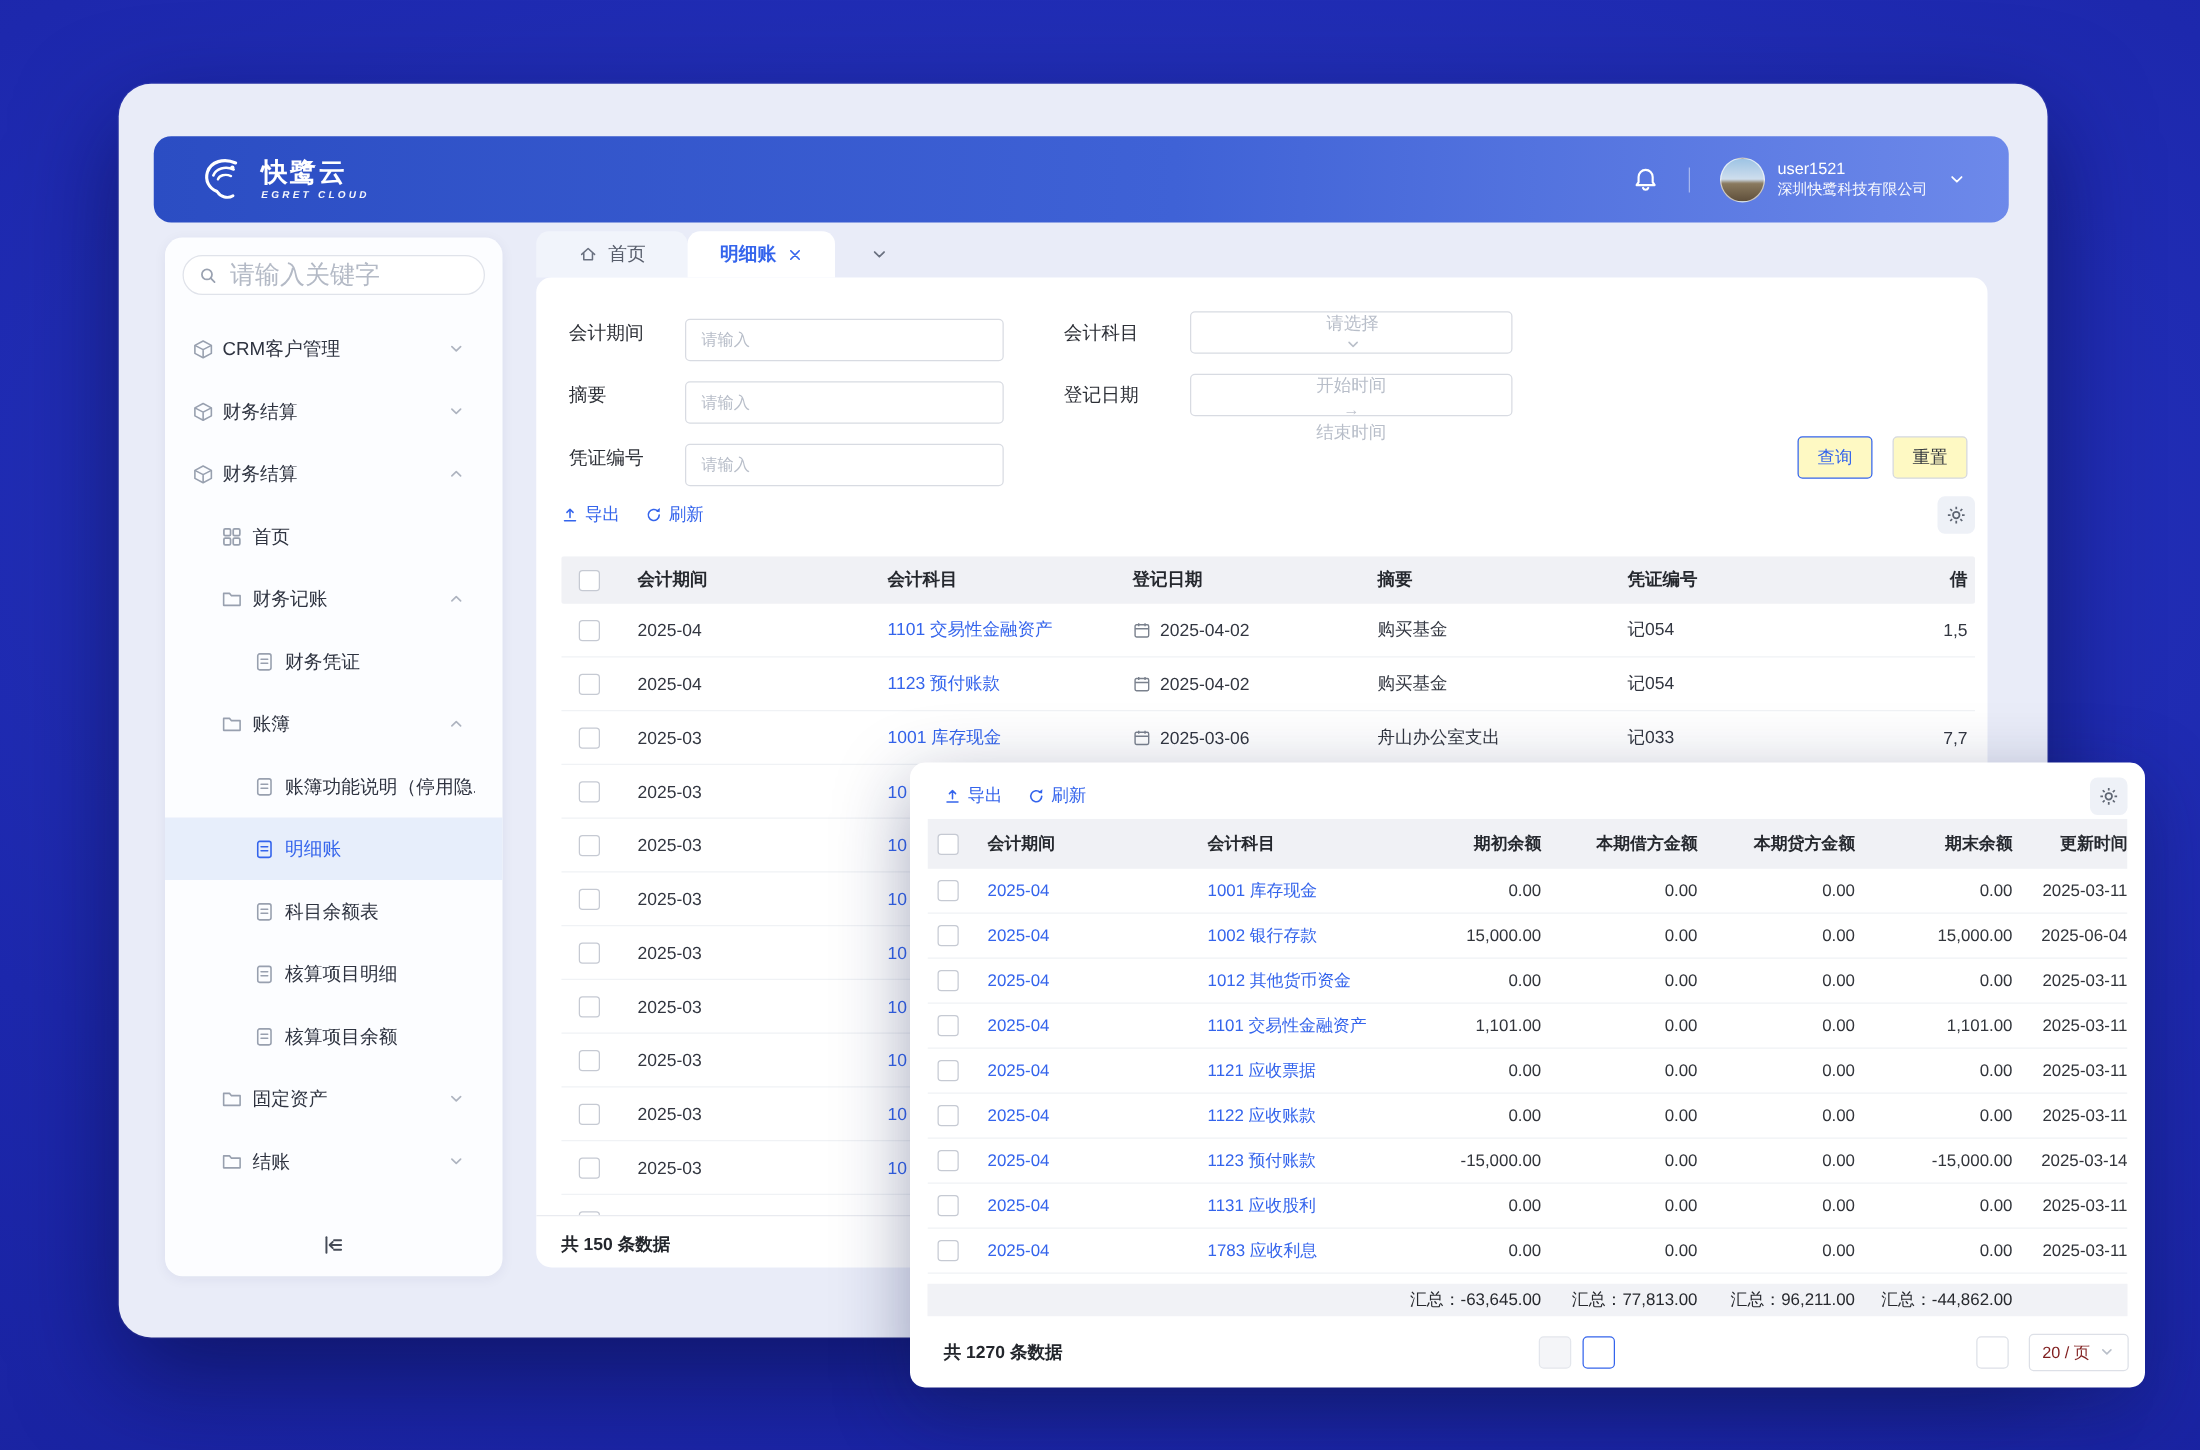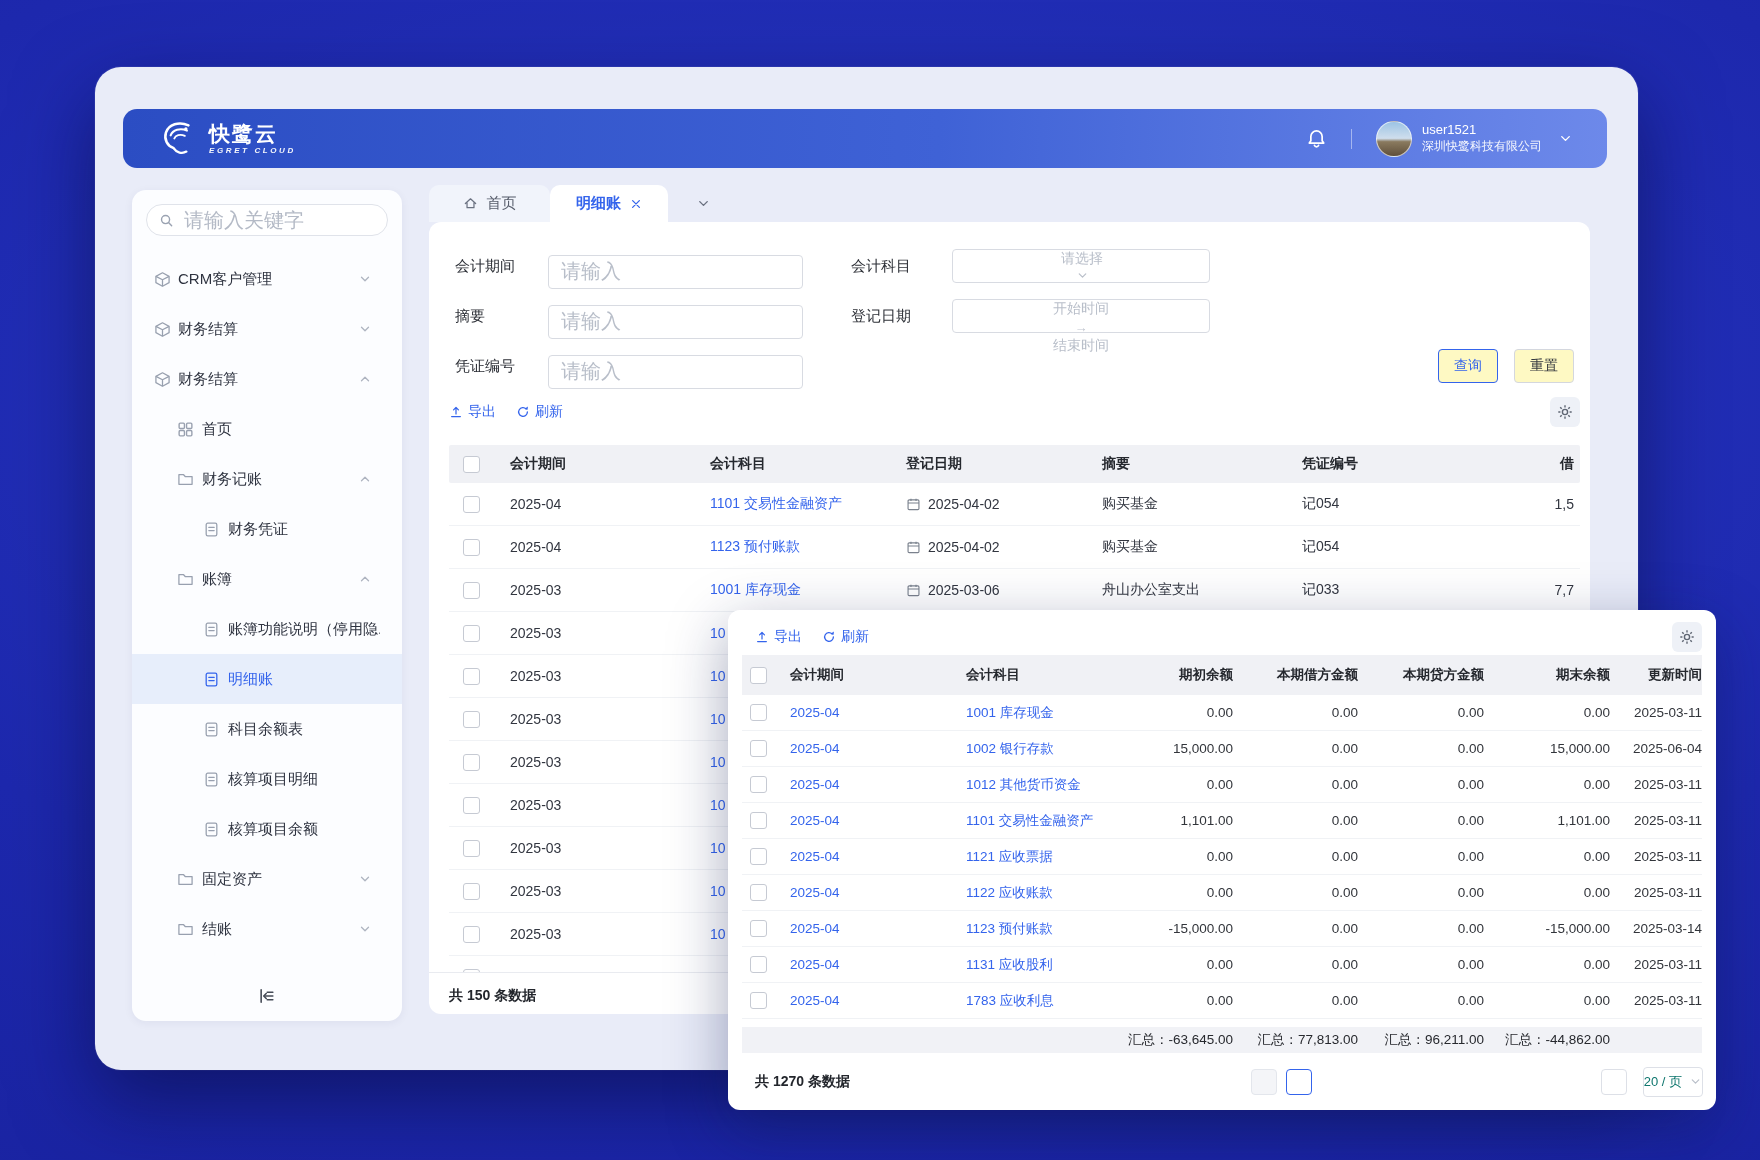--- a/index.html
+++ b/index.html
@@ -5,21 +5,21 @@
   html,body{margin:0;padding:0;}
   body{
     width:1760px;height:1160px;position:relative;overflow:hidden;
     background:radial-gradient(120% 90% at 50% 35%, #2838c6 0%, #1d28ad 55%, #18219c 100%);
     font-family:"Liberation Sans","DejaVu Sans",sans-serif;
   }
   svg{display:block}
   .window{position:absolute;left:95px;top:67px;width:1543px;height:1003px;background:#e9ecf8;
     border-radius:26px;box-shadow:0 30px 80px rgba(5,10,55,.55),0 0 0 1px rgba(255,255,255,.07);}
   
-  .appbar{position:absolute;left:28px;top:42px;width:1484px;height:59px;border-radius:14px;
+  .appbar{position:absolute;left:28px;top:42px;width:1484px;height:69px;border-radius:14px;
     background:linear-gradient(92deg,#2b4dc3,#3f62d6 55%,#6d89ea);display:flex;align-items:center;
     padding:0 34px 0 34px;box-sizing:border-box;color:#fff;justify-content:flex-end;}
   .logo-ic{width:42px;height:42px;}
   .brand{margin-left:10px;line-height:1.1;}
   .brand-name{font-size:21px;font-weight:bold;letter-spacing:2px;}
   .brand-sub{font-size:8px;letter-spacing:2.6px;font-weight:bold;font-style:italic;opacity:.95;margin-top:2px;}
   .ab-right{margin-left:auto;display:flex;align-items:center;}
   .bell{width:21px;height:21px;color:#fff;cursor:pointer;}
   .hdr-div{width:1px;height:20px;background:rgba(255,255,255,.45);margin:0 24px;}
   .avatar{width:36px;height:36px;border-radius:50%;border:1.5px solid rgba(255,255,255,.65);box-sizing:border-box;
@@ -55,21 +55,21 @@
   .tab.act{width:118px;background:#fff;color:#3464ec;font-weight:bold;}
   .tab .h-ic{width:15px;height:15px;color:#6a7180;}
   .tab .x-ic{width:12px;height:12px;color:#3464ec;}
   .tab-more{margin-left:28px;margin-bottom:11px;width:15px;height:15px;color:#6a7180;cursor:pointer;}
   
   .panel{position:absolute;left:334px;top:155px;width:1161px;height:792px;background:#fff;border-radius:12px;overflow:hidden;}
   .filters{padding:27px 12px 0 26px;}
   .frow{display:flex;align-items:center;height:34px;margin-bottom:16px;}
   .flab{width:93px;font-size:15px;color:#2c2f36;}
   .flab2{width:101px;margin-left:48px;font-size:15px;color:#2c2f36;}
-  .fin{width:255px;height:34px;border:1px solid #d8dbe2;border-radius:4px;font-size:20px;color:#333;
+  .fin{width:255px;height:34px;border:1px solid #d8dbe2;border-radius:4px;font-size:13px;color:#333;
     padding:11px 12px;box-sizing:border-box;outline:none;font-family:inherit;margin-top:11px;}
   .fin::placeholder{color:#b8bec9;}
   .fsel,.fdate{width:258px;height:34px;border:1px solid #d8dbe2;border-radius:4px;display:flex;align-items:center;
     color:#b8bec9;font-size:14px;box-sizing:border-box;cursor:pointer;background:#fff;flex-direction:column;}
   .fsel{justify-content:space-between;padding:0 10px 0 12px;}
   .fsel .chev,.psize .chev{width:13px;height:13px;color:#b9bfc9;}
   .fdate{padding:0 10px;gap:2px;}
   .fdate .seg{flex:1;text-align:center;}
   .fdate .arr{color:#c0c5cf;font-size:13px;}
   .clk{width:14px;height:14px;color:#b9bfc9;}
@@ -110,21 +110,21 @@
   .p3,.p4,.p5,.p6,.p7{display:flex;justify-content:flex-end;box-sizing:border-box;white-space:nowrap;}
   .psum{height:26px;margin:0 14px;background:#f1f2f6;display:flex;align-items:center;font-size:13.5px;color:#27292e;}
   .pfoot{height:57px;display:flex;align-items:center;padding:0 13px 0 27px;}
   .ptotal{font-size:14px;font-weight:bold;color:#23262c;}
   .pager{margin-left:auto;display:flex;align-items:center;gap:9px;font-size:14px;color:#3c4047;}
   .pg{min-width:26px;height:26px;display:flex;align-items:center;justify-content:center;border-radius:4px;cursor:pointer;box-sizing:border-box;padding:0 4px;}
   .pg.prev{border:1px solid #e3e6ec;background:#f4f5f8;color:#8a8f9a;font-size:16px;}
   .pg.next{border:1px solid #dde0e7;background:#fff;color:#555b66;font-size:16px;}
   .pg.active{border:1px solid #3464ec;color:#3464ec;background:#fff;}
   .pg.dots{color:#9aa0ab;letter-spacing:1px;}
-  .psize{margin-left:7px;height:28px;padding:0 0;border:1px solid #dde0e7;border-radius:4px;display:flex;align-items:center;gap:7px;font-size:13px;color:#0f766e;cursor:pointer;}
+  .psize{margin-left:7px;height:28px;padding:0 10px;border:1px solid #dde0e7;border-radius:4px;display:flex;align-items:center;gap:7px;font-size:13px;color:#7f1d1d;cursor:pointer;}
   
   .wm{position:absolute;font-size:13px;color:#a9afc1;opacity:.55;transform:rotate(-18deg);pointer-events:none;z-index:9;white-space:nowrap;}
 </style>
 </head>
 <body>
 
 <svg width="0" height="0" style="position:absolute">
   <defs>
     <symbol id="i-search" viewBox="0 0 16 16">
         <circle cx="7" cy="7" r="4.3" fill="none" stroke="currentColor" stroke-width="1.5"></circle>

